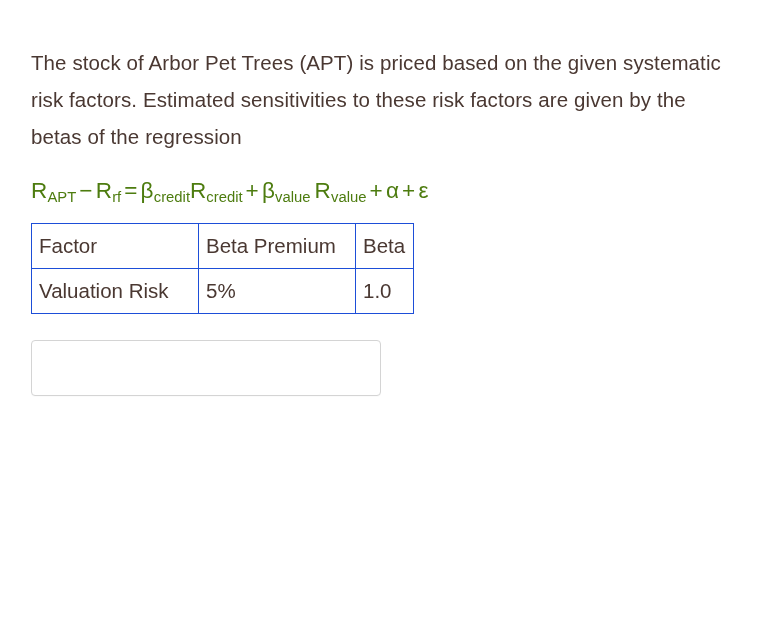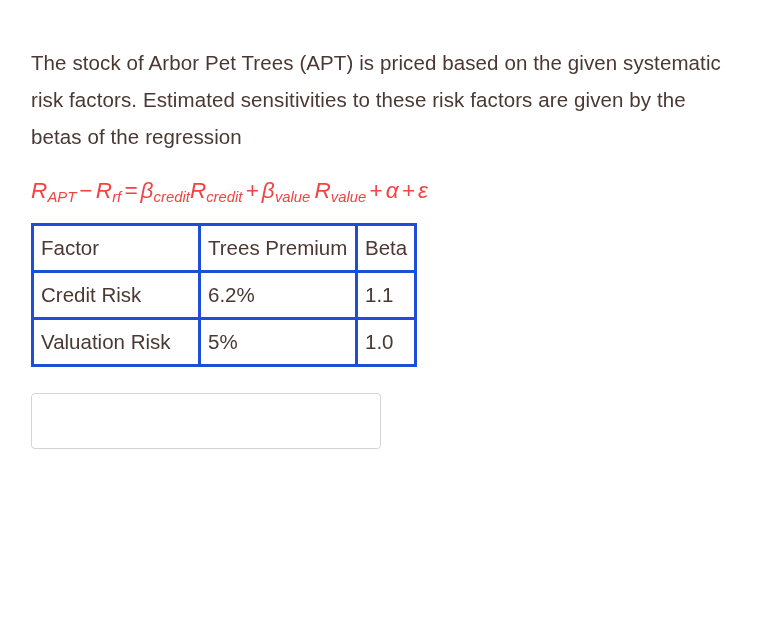--- a/index.html
+++ b/index.html
@@ -36,24 +36,23 @@
     color: #4a3832;
     letter-spacing: 0.1px;
     margin: 0;
     max-width: 700px;
   }
 
   .formula {
     margin: 22px 0 0 0;
     font-size: 22.5px;
     line-height: 1.25;
-    color: #ef4444;
+    color: #4d7c0f;
     white-space: nowrap;
     letter-spacing: 0.2px;
-    font-style: italic;
   }
   .formula sub {
     font-size: 0.66em;
     vertical-align: baseline;
     position: relative;
     top: 0.30em;
     letter-spacing: 0;
   }
   .formula .op {
     padding: 0 3px;
@@ -67,21 +66,21 @@
   }
 
   table.factors {
     margin-top: 18px;
     border-collapse: collapse;
     table-layout: fixed;
     font-size: 20.5px;
     color: #4a3832;
   }
   table.factors td {
-    border: 3px solid #1d4ed8;
+    border: 1px solid #1d4ed8;
     padding: 6px 7px 7px 7px;
     height: 31px;
     line-height: 1.15;
     vertical-align: middle;
     white-space: nowrap;
   }
   table.factors col.c-factor { width: 167px; }
   table.factors col.c-premium { width: 157px; }
   table.factors col.c-beta { width: 58px; }
 
@@ -126,27 +125,22 @@
 
     <table class="factors">
       <colgroup>
         <col class="c-factor">
         <col class="c-premium">
         <col class="c-beta">
       </colgroup>
       <tbody>
         <tr>
           <td>Factor</td>
-          <td>Trees Premium</td>
+          <td>Beta Premium</td>
           <td>Beta</td>
-        </tr>
-        <tr>
-          <td>Credit Risk</td>
-          <td>6.2%</td>
-          <td>1.1</td>
         </tr>
         <tr>
           <td>Valuation Risk</td>
           <td>5%</td>
           <td>1.0</td>
         </tr>
       </tbody>
     </table>
 
 

